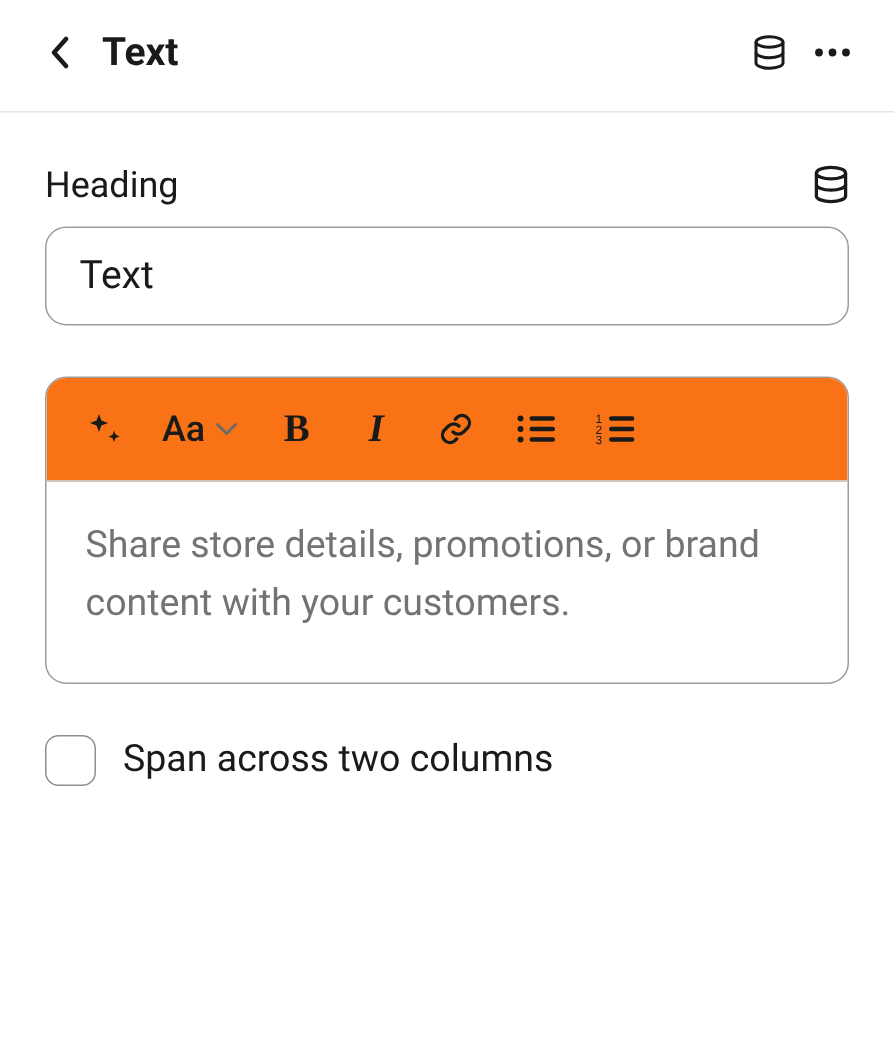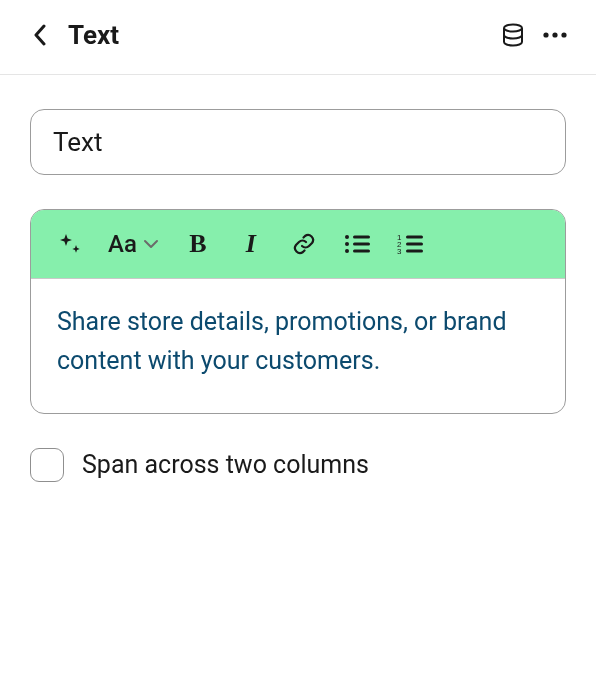--- a/index.html
+++ b/index.html
@@ -80,21 +80,21 @@
     width:100%;
     border:1px solid #9c9c9c;
     border-radius:14px;
     overflow:hidden;
   }
   .rte-toolbar {
     display:flex;
     align-items:center;
     gap:25px;
     padding:20px 24px;
-    background:#86efac;
+    background:#f97316;
     border-bottom:1px solid #c9c9c9;
   }
   .rte-toolbar .tb-item {
     display:flex;
     align-items:center;
     justify-content:center;
     cursor:pointer;
     min-width:28px;
     height:28px;
   }
@@ -115,21 +115,21 @@
   .tb-italic {
     font-size:26px;
     font-weight:600;
     font-style:italic;
     font-family:Georgia, serif;
   }
   .rte-body {
     padding:24px 26px 32px 26px;
     font-size:25px;
     line-height:1.55;
-    color:#0c4a6e;
+    color:#737373;
     min-height:120px;
     outline:none;
   }
   .checkbox-row {
     display:flex;
     align-items:center;
     gap:18px;
     margin-top:30px;
   }
   .checkbox {
@@ -175,20 +175,30 @@
       </svg>
     </div>
   </div>
 </div>
 
 <hr class="divider">
 
 <div class="content">
 
   <div class="field-group">
+    <div class="field-row">
+      <div class="field-label">Heading</div>
+      <div class="icon-btn">
+        <svg width="24" height="26" viewBox="0 0 22 24" fill="none">
+          <ellipse cx="11" cy="5" rx="9" ry="3.5" stroke="#1a1a1a" stroke-width="2"></ellipse>
+          <path d="M2 5 v7 c0 1.9 4 3.5 9 3.5 s9-1.6 9-3.5 V5" stroke="#1a1a1a" stroke-width="2" fill="none"></path>
+          <path d="M2 12 v7 c0 1.9 4 3.5 9 3.5 s9-1.6 9-3.5 V12" stroke="#1a1a1a" stroke-width="2" fill="none"></path>
+        </svg>
+      </div>
+    </div>
     <input class="text-input" type="text" value="Text" style="">
   </div>
 
   <div class="field-group">
 
     <div class="rte">
       <div class="rte-toolbar">
         <div class="tb-item">
           <svg width="26" height="26" viewBox="0 0 26 26" fill="#1a1a1a">
             <path d="M10 3 l1.6 4.4 L16 9 l-4.4 1.6 L10 15 l-1.6-4.4 L4 9 l4.4-1.6 Z"></path>

